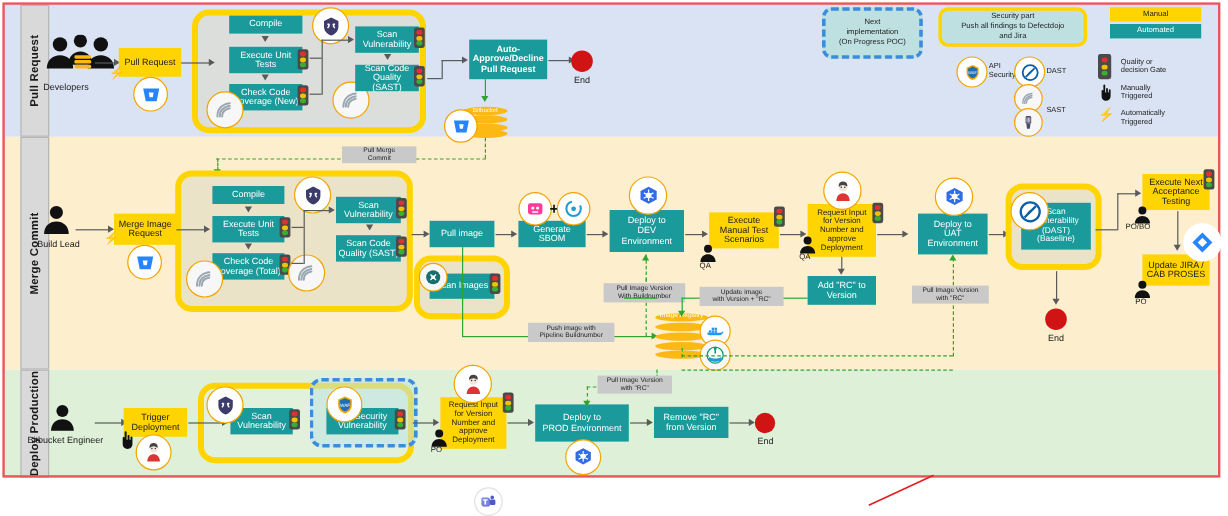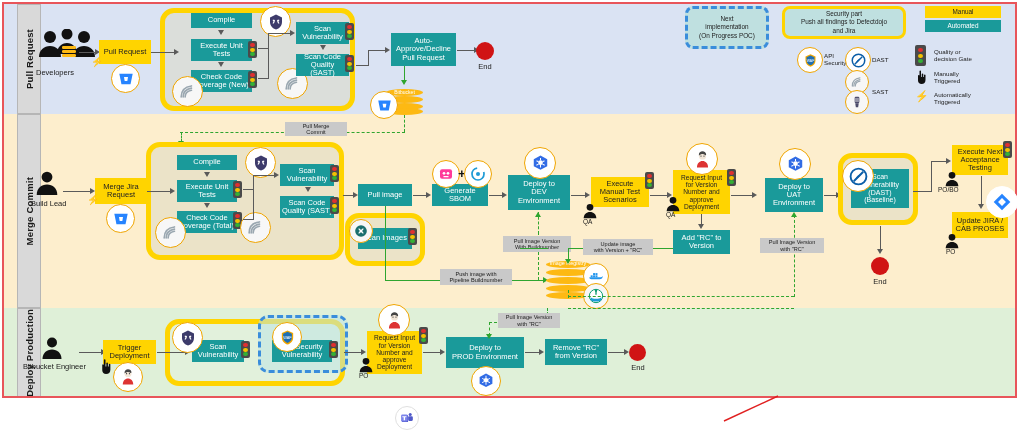--- a/index.html
+++ b/index.html
@@ -220,21 +220,21 @@
       <i class="y"></i>
       <i class="g"></i>
     </div>
 
   <div class="ln h" style="left:356px;top:65px;width:12px;"></div>
   <div class="ln v" style="left:368px;top:50px;height:16px;"></div>
   <div class="ln h" style="left:368px;top:50px;width:18px;"></div>
   <div class="arw r" style="left:385px;top:46.5px;"></div>
 
   <div class="node teal" style="left:391px;top:33px;width:65px;height:33px;">
-    <span style="white-space:pre-line;">Auto-
+    <span style="white-space:pre-line;font-weight:bold;">Auto-
 Approve/Decline
 Pull Request</span>
   </div>
 
   <div class="ln h" style="left:457px;top:50px;width:19px;"></div>
   <div class="arw r" style="left:474px;top:46.5px;"></div>
   <div class="endc" style="left:476px;top:42px;width:18px;height:18px;"></div>
   <div class="endlbl" style="left:470px;top:62px;width:30px;">End</div>
 
   <div class="ln v green" style="left:404px;top:66px;height:16px;"></div>
@@ -265,21 +265,21 @@
         <circle cx="12" cy="6.5" r="5" fill="#111"></circle>
         <path d="M2.5 23c0-6 4.2-9.6 9.5-9.6S21.5 17 21.5 23z" fill="#111"></path>
       </svg>
   </div>
   <div class="people-lbl" style="left:31px;top:199px;font-size:7.5px;">Build Lead</div>
 
   <div class="ln h" style="left:63px;top:191px;width:28px;"></div>
   <div class="arw r" style="left:90px;top:187.5px;"></div>
 
   <div class="node yellow" style="left:95px;top:178px;width:52px;height:26px;">
-    <span style="white-space:pre-line;">Merge Jira
+    <span style="white-space:pre-line;">Merge Image
 Request</span>
   </div>
   <div class="bolt" style="left:87px;top:195px;">⚡</div>
   <div class="badge white" style="left:106px;top:204px;width:27px;height:27px;">
     <svg width="16" height="16" viewBox="0 0 24 24">
         <path d="M2 4h20l-3.2 16H5.2z" fill="#2684ff"></path>
         <path d="M9 9h6l-1 6h-4z" fill="#fff"></path>
       </svg>
   </div>
 

